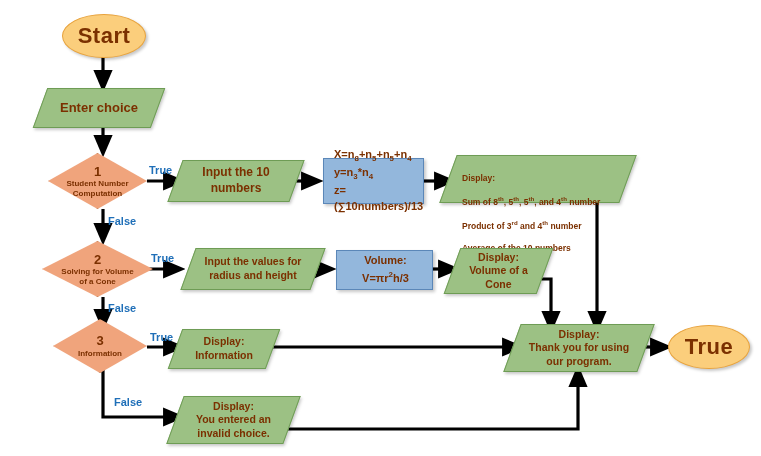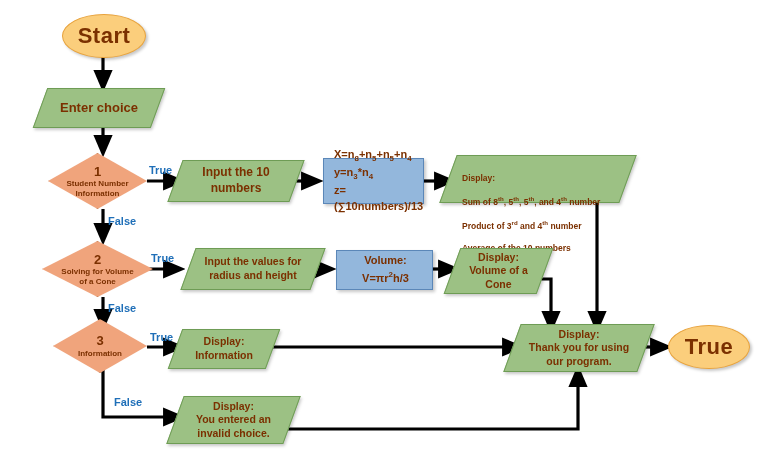--- a/index.html
+++ b/index.html
@@ -181,21 +181,21 @@
   <div class="para-wrap" style="left:40px; top:88px; width:118px; height:40px;">
     <div class="para-shape"></div>
     <div class="para-label" style="font-size:13px;">Enter choice</div>
   </div>
 
   <div class="decision-wrap" style="left:48px; top:153px; width:99px; height:56px;">
     <div class="decision-shape"></div>
     <div class="decision-label">
       <span class="decision-num">1</span>
       <span class="decision-txt">Student Number
-Information</span>
+Computation</span>
     </div>
   </div>
 
   <div class="para-wrap" style="left:175px; top:160px; width:122px; height:42px;">
     <div class="para-shape"></div>
     <div class="para-label" style="font-size:12px;">Input the 10
 numbers</div>
   </div>
 
   <div class="node process" style="left:323px; top:158px; width:101px; height:46px;">

